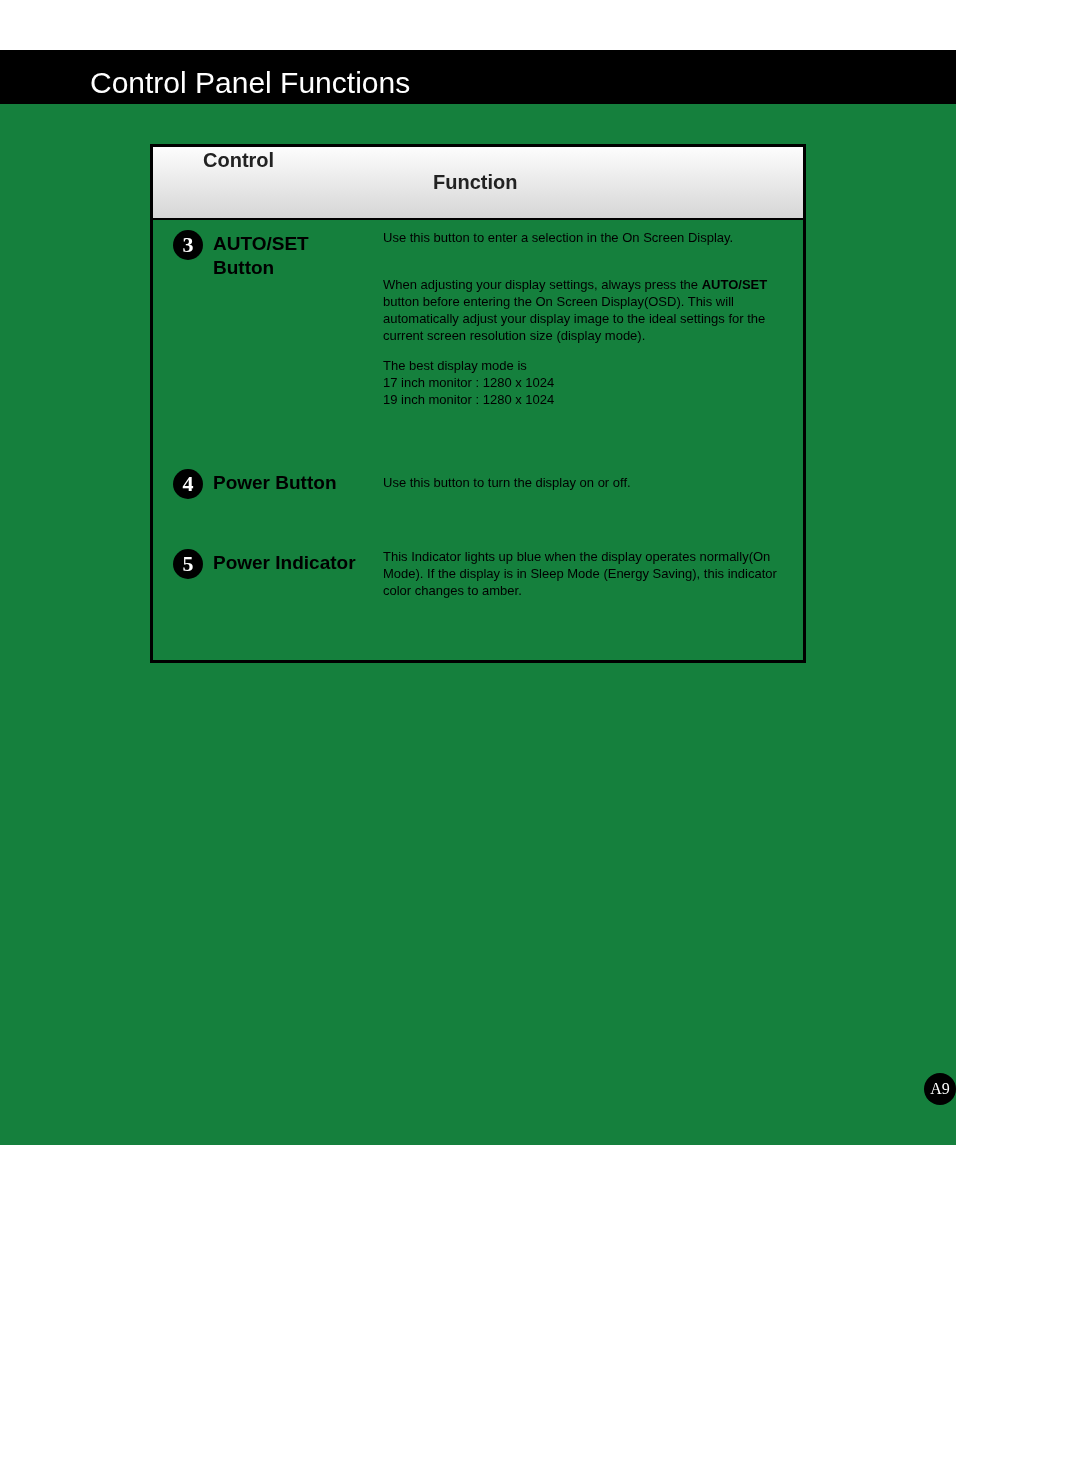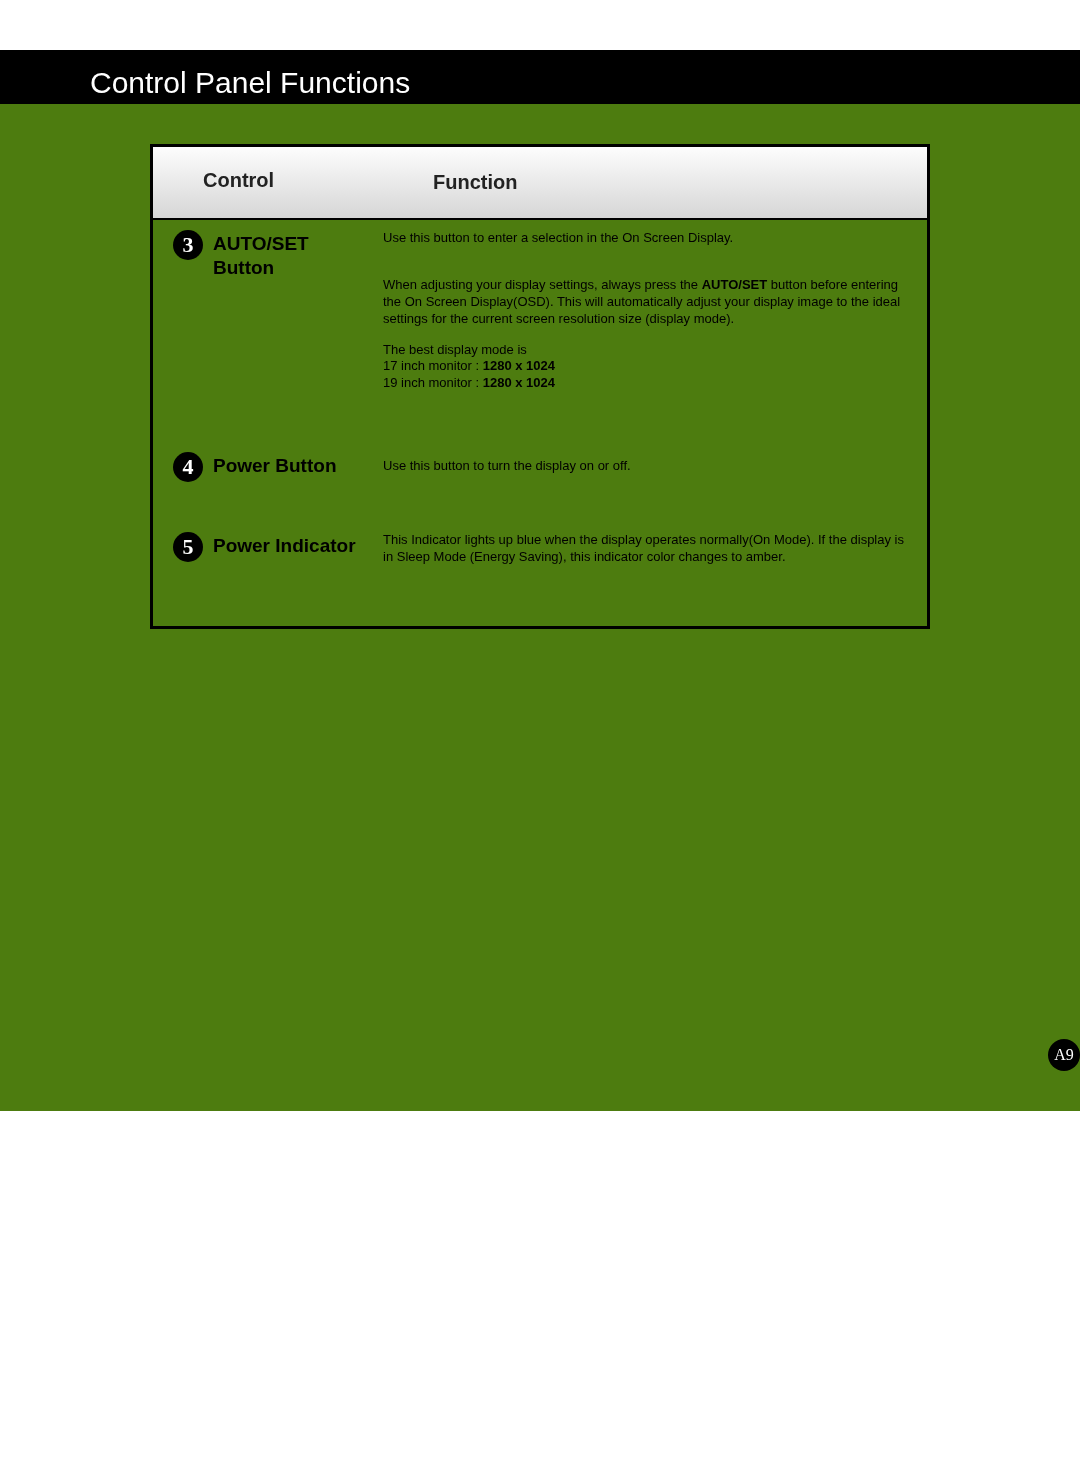--- a/index.html
+++ b/index.html
@@ -4,22 +4,22 @@
 <style>
   body {
     margin: 0;
     padding: 0;
     background: #fff;
     font-family: Arial, Helvetica, sans-serif;
     color: #000;
     width: 1080px;
   }
   .page {
-    width: 1080px;
-    background: #4d7c0f;
+    width: 956px;
+    background: #15803d;
     padding-bottom: 40px;
   }
   .black-band {
     background: #000;
     color: #fff;
     height: 50px;
     margin: 50px 0 0 0;
     display: flex;
     align-items: flex-end;
     padding: 0 0 4px 90px;
@@ -33,21 +33,21 @@
   .panel-header {
     background: linear-gradient(#fdfdfd, #d6d6d6);
     border-bottom: 2px solid #000;
     display: flex;
     font-weight: bold;
     font-size: 20px;
     color: #222;
   }
   .hdr-control {
     width: 210px;
-    padding: 22px 10px 6px 50px;
+    padding: 2px 10px 6px 50px;
   }
   .hdr-function {
     flex: 1;
     padding: 24px 10px;
   }
   .row {
     display: flex;
     padding: 10px 20px 30px 20px;
   }
   .num-col {
@@ -83,21 +83,21 @@
   .sub-block {
     margin-top: 30px;
   }
   .sub-heading {
     font-weight: bold;
   }
   .best-mode {
     margin-top: 14px;
   }
   .mode-line .res {
-    font-weight: bold;
+    font-weight: normal;
   }
   .osd-figure {
     margin: 10px 0 0 0;
     width: 160px;
     border: 2px solid #6aa3ff;
     padding: 2px;
   }
   .osd-inner {
     background: #1a1f7a;
     color: #ffe040;

